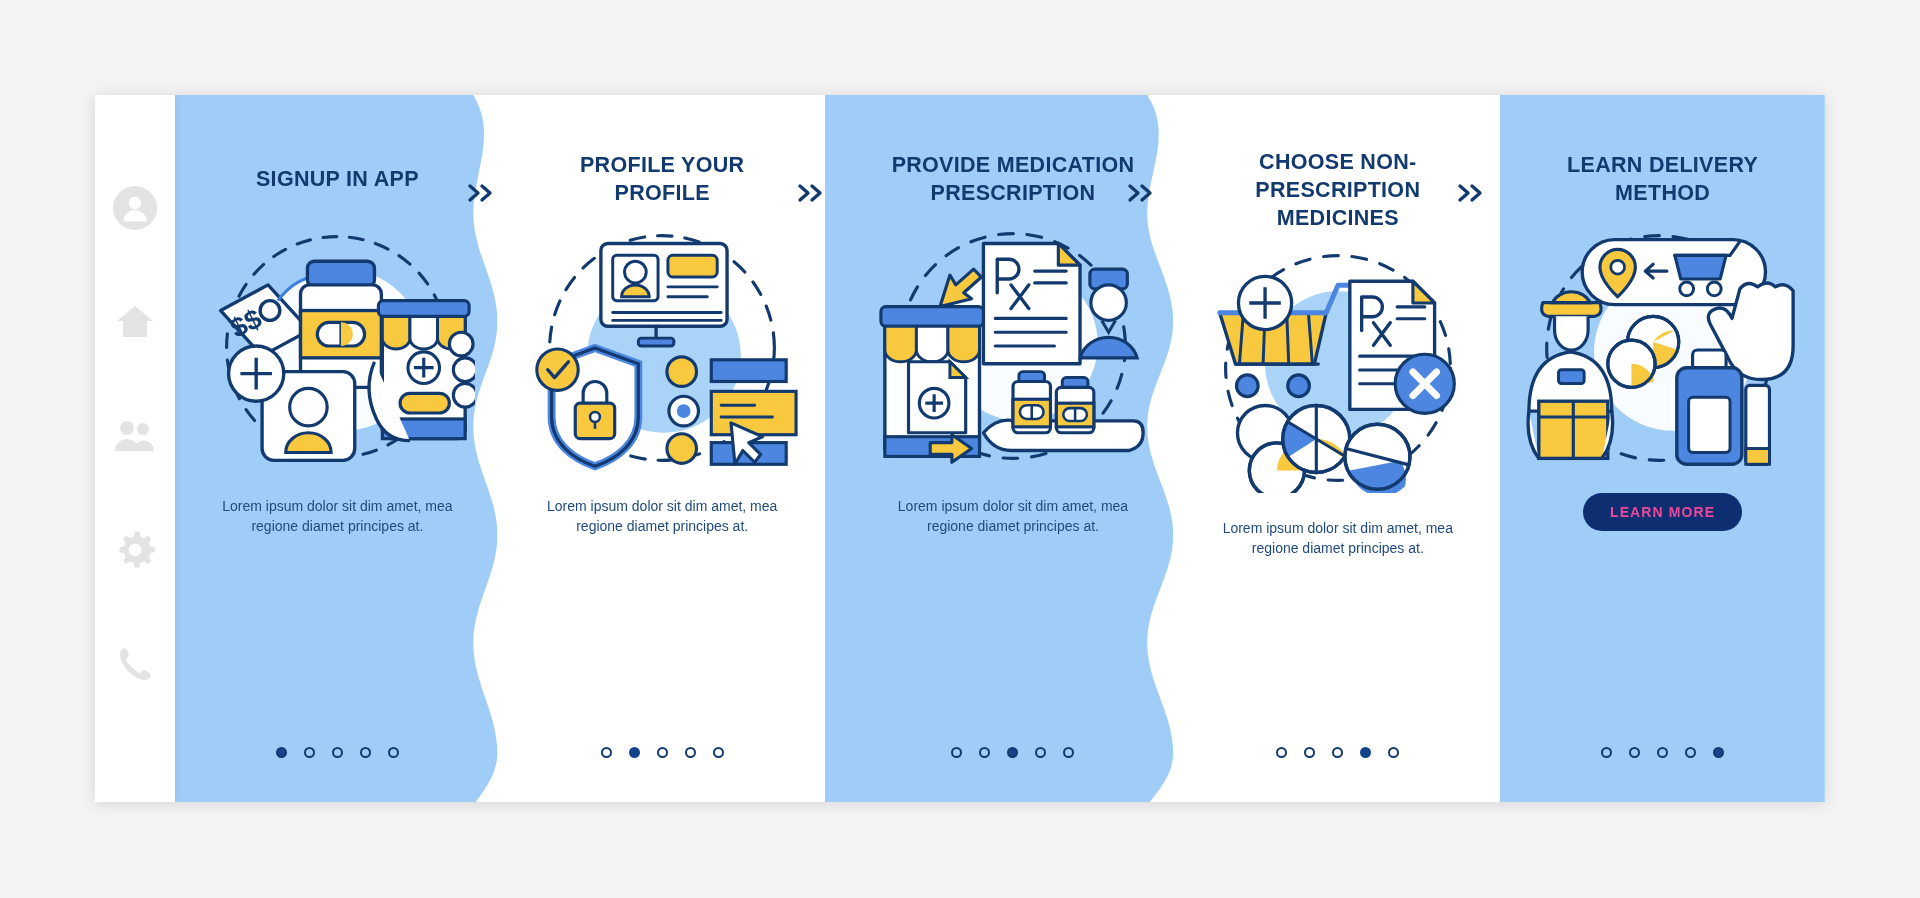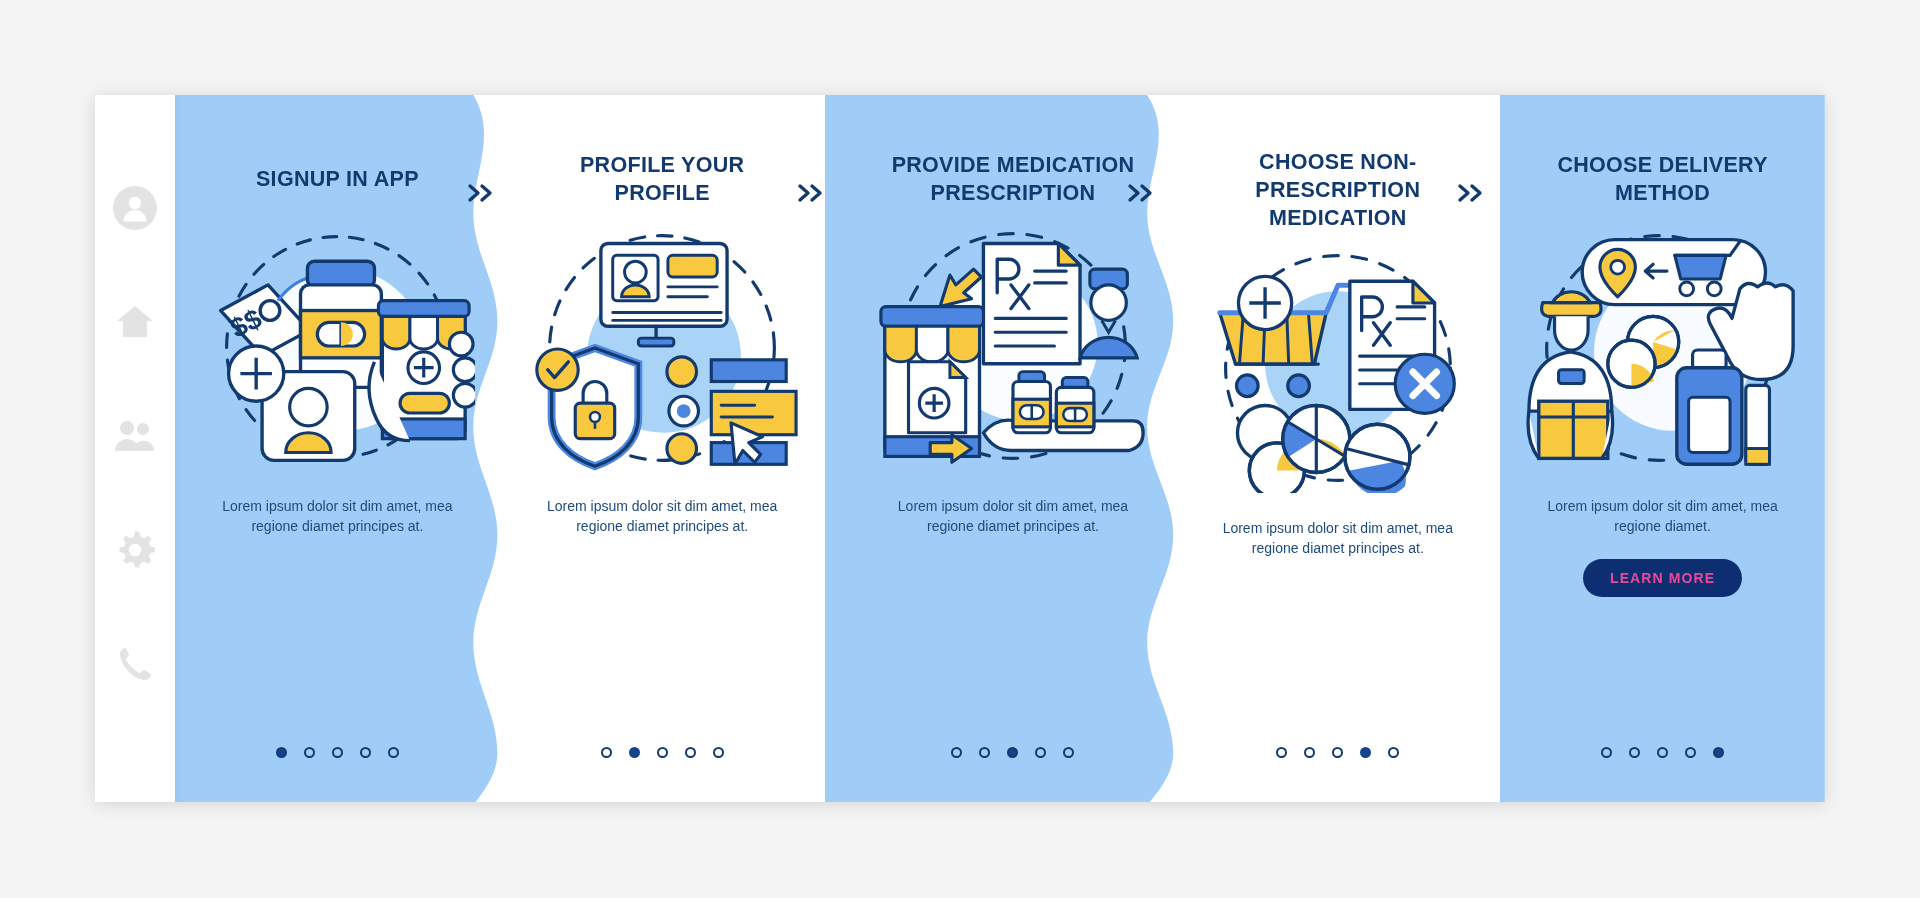--- a/index.html
+++ b/index.html
@@ -417,21 +417,21 @@
             <path d="M22 0 H248 C268 40 248 78 248 118 C248 158 268 186 268 226
                      C268 266 248 292 248 332 C248 372 268 400 268 440
                      C268 480 248 508 248 548 C248 588 268 618 268 658
                      C268 678 258 694 250 707 H20
                      C6 668 22 640 22 600 C22 560 2 534 2 494
                      C2 454 22 428 22 388 C22 348 2 322 2 282
                      C2 242 22 216 22 176 C22 136 2 110 2 70 C2 40 10 18 22 0 Z" fill="#ffffff"></path>
           </svg>
         </div>
         <div class="card-inner">
-          <div class="card-title">CHOOSE NON-PRESCRIPTION MEDICATION</div>
+          <div class="card-title">CHOOSE NON-PRESCRIPTION MEDICINES</div>
           <div class="art">
             <svg viewBox="0 0 280 250">
               <circle cx="140" cy="120" r="74" fill="#a9d3f7"></circle>
               <circle cx="140" cy="124" r="114" fill="none" stroke="#123a6e" stroke-width="3.2" stroke-dasharray="15 14" stroke-linecap="round"></circle>
 
               <path d="M20 68 H128 L116 120 H36 Z" fill="#f8c93f" stroke="#123a6e" stroke-width="3.4" stroke-linejoin="round"></path>
               <path d="M44 68 l-4 52 M66 68 l-2 52 M88 68 l2 52 M110 68 l4 52" stroke="#123a6e" stroke-width="3"></path>
               <path d="M20 68 h108 L140 40 h12" fill="none" stroke="#4c86e0" stroke-width="5" stroke-linecap="round" stroke-linejoin="round"></path>
               <path d="M36 120 h84" stroke="#123a6e" stroke-width="3.4" stroke-linecap="round"></path>
               <circle cx="48" cy="142" r="11" fill="#4c86e0" stroke="#123a6e" stroke-width="3.2"></circle>
@@ -480,21 +480,21 @@
         </svg>
       </div>
 
       <section class="card blue c5">
         <div class="sheet">
           <svg viewBox="0 0 270 707" preserveAspectRatio="none">
             <path d="M0 0 H270 V707 H0 Z" fill="#9fcdf8"></path>
           </svg>
         </div>
         <div class="card-inner">
-          <div class="card-title">CHOOSE DELIVERY METHOD</div>
+          <div class="card-title">LEARN DELIVERY METHOD</div>
           <div class="art">
             <svg viewBox="0 0 280 250">
               <circle cx="150" cy="130" r="80" fill="#fff" opacity=".92"></circle>
               <circle cx="136" cy="126" r="114" fill="none" stroke="#123a6e" stroke-width="3.2" stroke-dasharray="15 14" stroke-linecap="round"></circle>
 
               <rect x="58" y="16" width="186" height="66" rx="33" fill="#fff" stroke="#123a6e" stroke-width="3.4"></rect>
               <path d="M94 26 a18 18 0 0 1 18 18 c0 14 -18 30 -18 30 s-18 -16 -18 -30 a18 18 0 0 1 18 -18z" fill="#f8c93f" stroke="#123a6e" stroke-width="3.2"></path>
               <circle cx="94" cy="44" r="7" fill="#fff" stroke="#123a6e" stroke-width="2.8"></circle>
               <path d="M144 48 h-22 m0 0 l8 -7 m-8 7 l8 7" fill="none" stroke="#123a6e" stroke-width="3.2" stroke-linecap="round" stroke-linejoin="round"></path>
               <path d="M152 32 h52 l-6 24 h-40 Z" fill="#4c86e0" stroke="#123a6e" stroke-width="3.2" stroke-linejoin="round"></path>
@@ -523,21 +523,20 @@
               <circle cx="108" cy="142" r="24" fill="none" stroke="#123a6e" stroke-width="3.2"></circle>
 
               <rect x="170" y="128" width="34" height="20" rx="5" fill="#fff" stroke="#123a6e" stroke-width="3.2"></rect>
               <rect x="154" y="146" width="66" height="98" rx="10" fill="#4c86e0" stroke="#123a6e" stroke-width="3.4"></rect>
               <rect x="166" y="176" width="42" height="56" rx="4" fill="#fff" stroke="#123a6e" stroke-width="3"></rect>
 
               <rect x="224" y="164" width="24" height="80" rx="4" fill="#fff" stroke="#123a6e" stroke-width="3.2"></rect>
               <rect x="224" y="228" width="24" height="16" fill="#f8c93f" stroke="#123a6e" stroke-width="3"></rect>
             </svg>
           </div>
-          <div class="card-body">Lorem ipsum dolor sit dim amet, mea regione diamet.</div>
           <button class="learn-more">LEARN MORE</button>
           <div class="dots">
             <span class="dot"></span>
             <span class="dot"></span>
             <span class="dot"></span>
             <span class="dot"></span>
             <span class="dot active"></span>
           </div>
         </div>
       </section>

